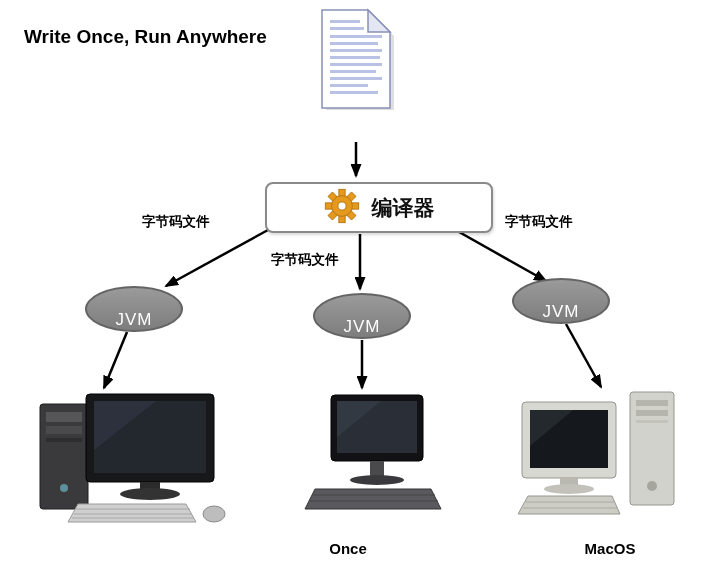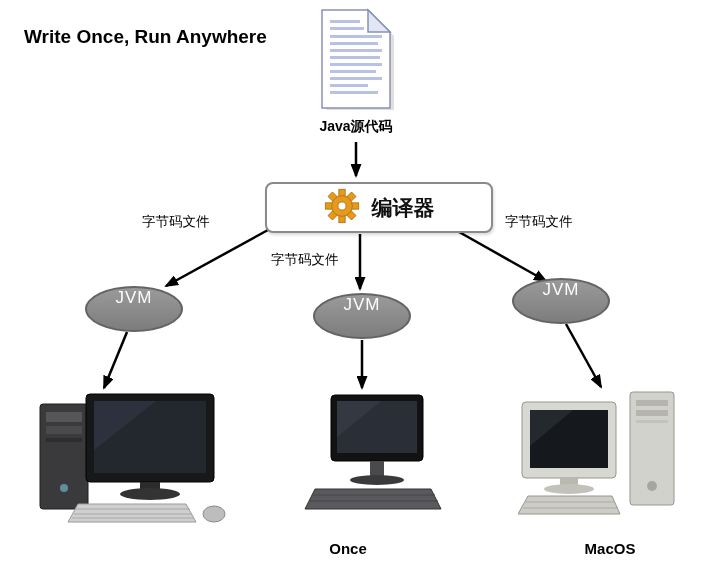--- a/index.html
+++ b/index.html
@@ -25,30 +25,30 @@
   .compiler{
     left:265px;top:182px;width:228px;height:51px;
     background:#ffffff;
     border:2px solid #8a8a8a;border-radius:8px;
     box-sizing:border-box;
     display:flex;align-items:center;justify-content:center;gap:12px;
     box-shadow:1px 2px 3px rgba(0,0,0,0.15);
   }
   .compiler-label{font-size:21px;font-weight:bold;color:#111;}
   .bytecode{
-    font-size:13.5px;font-weight:normal;color:#000;white-space:nowrap;
+    font-size:13.5px;font-weight:bold;color:#000;white-space:nowrap;
   }
   .bytecode-left{left:142px;top:213px;}
   .bytecode-middle{left:271px;top:251px;}
   .bytecode-right{left:505px;top:213px;}
   .jvm{
     width:98px;height:46px;border-radius:50%;
     background:linear-gradient(180deg,#9a9a9a,#7d7d7d);
     border:2px solid #646464;box-sizing:border-box;
-    display:flex;align-items:flex-start;justify-content:center;
+    display:flex;align-items:flex-end;justify-content:center;
   }
   .jvm span{font-size:17px;color:#fdfdfd;letter-spacing:1px;}
   .jvm-left{left:85px;top:286px;}
   .jvm-middle{left:313px;top:293px;}
   .jvm-right{left:512px;top:278px;}
   .computer{line-height:0;}
   .computer-windows{left:28px;top:392px;}
   .computer-unix{left:303px;top:393px;}
   .computer-macos{left:518px;top:390px;}
   .platform-label{
@@ -94,21 +94,20 @@
         <rect x="12" y="41" width="52" height="3"></rect>
         <rect x="12" y="48" width="50" height="3"></rect>
         <rect x="12" y="55" width="52" height="3"></rect>
         <rect x="12" y="62" width="46" height="3"></rect>
         <rect x="12" y="69" width="52" height="3"></rect>
         <rect x="12" y="76" width="38" height="3"></rect>
         <rect x="12" y="83" width="48" height="3"></rect>
       </g>
     </svg>
   </div>
-  <div class="abs doc-label">Java源代码</div>
 
   <div class="abs compiler">
     <span class="gear">
       <svg width="36" height="36" viewBox="0 0 40 40">
         <g stroke="#B37412" stroke-width="1" fill="#E59A1D">
           <rect x="16.5" y="1.5" width="7" height="10" transform="rotate(0 20 20)"></rect>
           <rect x="16.5" y="1.5" width="7" height="10" transform="rotate(45 20 20)"></rect>
           <rect x="16.5" y="1.5" width="7" height="10" transform="rotate(90 20 20)"></rect>
           <rect x="16.5" y="1.5" width="7" height="10" transform="rotate(135 20 20)"></rect>
           <rect x="16.5" y="1.5" width="7" height="10" transform="rotate(180 20 20)"></rect>

